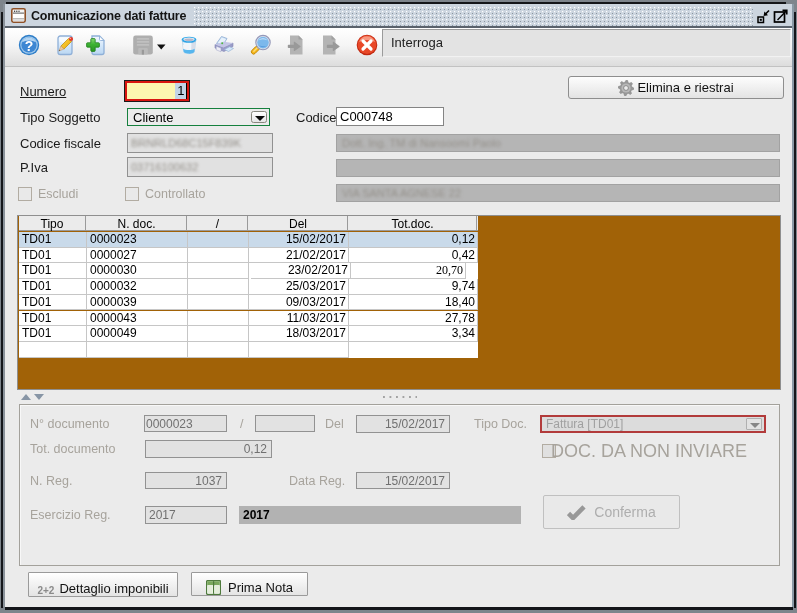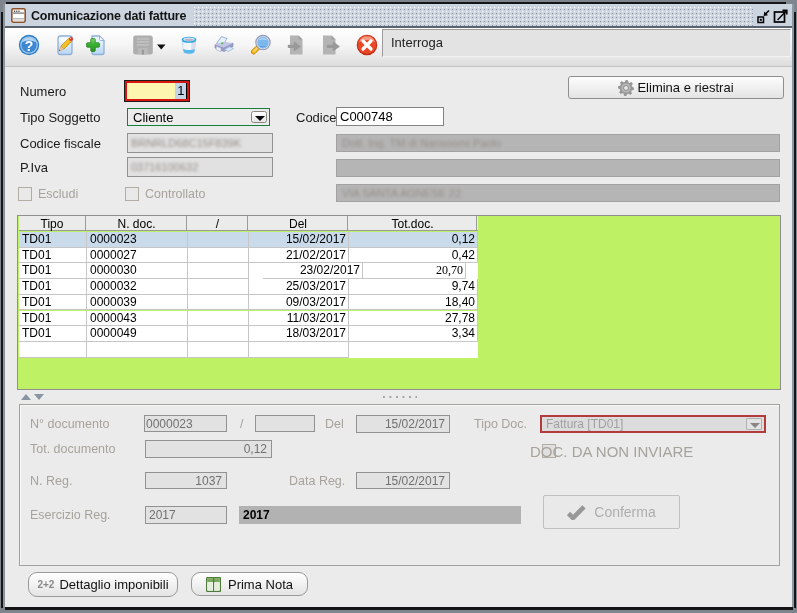--- a/index.html
+++ b/index.html
@@ -26,21 +26,21 @@
 .lbl { position:absolute; font-size:13px; color:#1a1a1a; line-height:19px; }
 .dlbl { position:absolute; font-size:12.5px; color:#a7a39c; line-height:19px; }
 .inp { position:absolute; background:#ffffff; border:1px solid #848484; font-size:13px; line-height:17px; color:#000; }
 .dinp { position:absolute; background:#e2e2e2; border:1px solid #929292; font-size:12px; line-height:16px; color:#6e6e6e; }
 .bar { position:absolute; background:#b5b5b5; border:1px solid #a2a2a2; }
 .blur { filter:blur(1.5px); color:#94908a; font-size:11px; line-height:15px; white-space:nowrap; overflow:hidden; }
 .cb { position:absolute; width:14px; height:14px; background:#e9e9e9; border:1px solid #b2aca2; }
 
 
 
-#l-numero { left:15px; top:15px; }
+#l-numero { left:15px; top:15px;text-decoration:underline; }
 #i-numero { left:120px; top:14px; width:64px; height:20px; background:#fcf6b0; border:2px solid #d81510; outline:1px solid #1a1a1a; text-align:right; line-height:16px; padding-right:0px; font-size:13px; }
 #i-numero .sel { background:#c2d4e6; padding:0 1.5px 0 2px; display:inline-block; height:16px; border-right:1.5px solid #000; }
 
 #l-tiposogg { left:15px; top:41px; }
 #combo1 { left:122px; top:41px; width:143px; height:18px; background:#ececec; border:1px solid #15803d; }
 #combo1 .txt { position:absolute; left:5px; top:1px; font-size:13px; line-height:15px; color:#000; }
 .cbtn { position:absolute; right:2px; top:2px; width:16px; height:12px; border-radius:2.5px; background:linear-gradient(#ffffff,#e6e6e6); border:1px solid #88887e; }
 .cbtn:after { content:""; position:absolute; left:2.5px; top:3.5px; width:0; height:0; border-left:5px solid transparent; border-right:5px solid transparent; border-top:5.5px solid #0a0a0a; }
 #l-codice { left:291px; top:41px; }
 #i-codice { left:331px; top:40px; width:108px; height:19px; padding-left:3px; }
@@ -55,21 +55,21 @@
 
 #cb-escludi { left:13px; top:120px; }
 #l-escludi { left:33px; top:118px; }
 #cb-contr { left:120px; top:120px; }
 #l-contr { left:140px; top:118px; }
 #bar3 { left:331px; top:117px; width:444px; height:18px; padding:1px 0 0 5px; }
 
 #btn-elimina { left:563px; top:9px; width:216px; height:23px; background:linear-gradient(#fdfdfd,#e3e3e3); border:1px solid #8e8e8e; border-radius:3px; display:flex; align-items:center; justify-content:center; font-size:13px; color:#111; gap:3px; }
 
 
-#scrollpane { left:12px; top:148px; width:764px; height:175px; border:1px solid #8f8f8f; background:#bef264; }
+#scrollpane { left:12px; top:148px; width:764px; height:175px; border:1px solid #8f8f8f; background:#a16207; }
 #tbl { position:absolute; left:1px; top:0px; width:459px; }
 .hrow { position:absolute; top:0; height:15px; background:#ebebeb; border-bottom:1px solid #9a9a9a; font-size:12px; text-align:center; color:#000; line-height:15px; }
 .hc { position:absolute; top:0; height:15px; border-right:1px solid #9a9a9a; text-align:center; font-size:12px; line-height:16px; color:#000; }
 .trow { position:absolute; height:15.7px; background:#fff; }
 .trow.sel { background:#c9daea; }
 .tc { position:absolute; top:0; height:15.7px; border-right:1px solid #c6c6c6; border-bottom:1px solid #c6c6c6; font-size:12px; line-height:15px; color:#000; white-space:nowrap; }
 .tl { padding-left:3px; } .tr2 { text-align:right; padding-right:2px; }
 
 
 #divider { left:12px; top:325px; width:764px; height:10px; }
@@ -86,34 +86,34 @@
 #l-del { left:320px; top:348px; }
 #i-del { left:351px; top:348px; width:94px; height:18px; background:#e2e2e2; text-align:right; padding-right:4px; color:#707070; }
 #combo2 { left:535px; top:348px; width:226px; height:18px; background:#dcdcdc; border:2px solid #b23b3b; }
 #combo2 .txt { position:absolute; left:4px; top:0px; font-size:12px; line-height:15px; color:#a0a0a0; }
 #combo2 .cbtn { right:2px; top:1px; background:#e2e2e2; border:1px solid #b0b0b0; border-radius:1px; }
 #combo2 .cbtn:after { border-top-color:#868686; }
 
 #l-totdoc { left:25px; top:373px; }
 #i-totdoc { left:140px; top:373px; width:127px; height:18px; background:#e2e2e2; text-align:right; padding-right:4px; color:#707070; }
 #cb-noninv { left:537px; top:377px; background:#e0e0e0; }
-#l-noninv { left:525px; top:375px; font-size:15px; }
+#l-noninv { left:546px; top:375px; font-size:18px; }
 
 #l-nreg { left:25px; top:405px; }
 #i-nreg { left:140px; top:405px; width:82px; height:17px; background:#e2e2e2; text-align:right; padding-right:4px; color:#707070; }
 #l-datareg { left:284px; top:405px; }
 #i-datareg { left:351px; top:405px; width:94px; height:17px; background:#e2e2e2; text-align:right; padding-right:4px; color:#707070; }
 
 #l-eserc { left:25px; top:439px; }
 #i-eserc { left:140px; top:439px; width:82px; height:18px; background:#e2e2e2; padding-left:3px; color:#707070; }
 #bar4 { left:234px; top:439px; width:282px; height:18px; background:#b2b2b2; font-size:12px; font-weight:bold; color:#000; line-height:18px; padding-left:4px; }
 #btn-conferma { left:538px; top:428px; width:137px; height:34px; background:#e9e9e9; border:1px solid #c0c0c0; border-radius:2px; display:flex; align-items:center; justify-content:center; gap:8px; font-size:14px; color:#aeaeae; }
 
 
-.bbtn { position:absolute; background:linear-gradient(#ffffff,#e4e4e4); border:1px solid #9a9a9a; border-radius:9px; display:flex; align-items:center; justify-content:center; font-size:13px; color:#111; }
+.bbtn { position:absolute; background:linear-gradient(#ffffff,#e4e4e4); border:1px solid #9a9a9a; border-radius:1px; display:flex; align-items:flex-end; justify-content:center; font-size:13px; color:#111; }
 #btn-dett { left:23px; top:505px; width:150px; height:25px; gap:5px; }
 #btn-dett .icn { font-size:10px; font-weight:bold; color:#8a8a8a; }
 #btn-prima { left:186px; top:505px; width:117px; height:24px; gap:7px; }
 
 
 svg { display:block; }
 </style>
 </head>
 <body>
 <div class="abs" id="blacktop"></div>
@@ -332,21 +332,21 @@
           <div class="tc tl" style="left:0px;width:68px;">TD01</div>
           <div class="tc tl" style="left:68px;width:101px;">0000027</div>
           <div class="tc tr2" style="left:169px;width:61px;"></div>
           <div class="tc tr2" style="left:230px;width:100px;">21/02/2017</div>
           <div class="tc tr2" style="left:330px;width:129px;">0,42</div>
         </div>
       <div class="trow" style="left:0;top:47.4px;width:459px;">
           <div class="tc tl" style="left:0px;width:68px;">TD01</div>
           <div class="tc tl" style="left:68px;width:101px;">0000030</div>
           <div class="tc tr2" style="left:169px;width:61px;"></div>
-          <div class="tc tr2" style="left:244px;width:100px;">23/02/2017</div>
+          <div class="tc tr2" style="left:232px;width:100px;">23/02/2017</div>
           <div class="tc tr2" style="left:318px;width:129px;font-family:Liberation Serif, serif;">20,70</div>
         </div>
       <div class="trow" style="left:0;top:63.099999999999994px;width:459px;">
           <div class="tc tl" style="left:0px;width:68px;">TD01</div>
           <div class="tc tl" style="left:68px;width:101px;">0000032</div>
           <div class="tc tr2" style="left:169px;width:61px;"></div>
           <div class="tc tr2" style="left:230px;width:100px;">25/03/2017</div>
           <div class="tc tr2" style="left:330px;width:129px;">9,74</div>
         </div>
       <div class="trow" style="left:0;top:78.8px;width:459px;">

